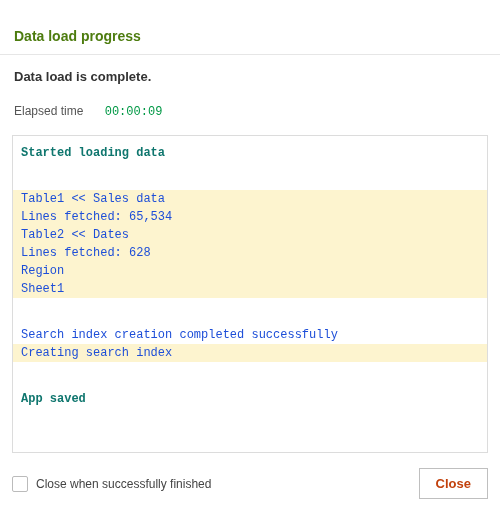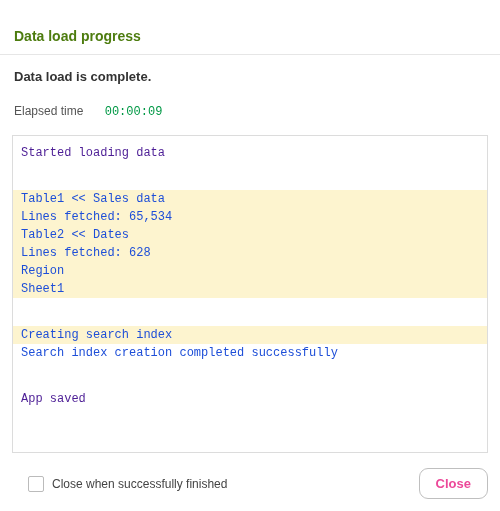--- a/index.html
+++ b/index.html
@@ -55,32 +55,32 @@
     font-family: Consolas, "Courier New", monospace;
     font-size: 12px;
     line-height: 1.5;
   }
   .log-line {
     padding: 0 8px;
     white-space: pre;
     color: #1d4ed8;
   }
   .log-line.bold {
-    font-weight: 400;
-    color: #4c1d95;
+    font-weight: 700;
+    color: #0f766e;
   }
   .log-line.hl {
     background: #fdf4cf;
   }
   .log-spacer {
     height: 14px;
   }
   .footer {
     position: absolute;
-    left: 16px; right: 0; bottom: 0;
+    left: 0; right: 0; bottom: 0;
     padding: 10px 12px 12px;
     display: flex;
     align-items: center;
     justify-content: space-between;
     background: #fff;
   }
   .chk-wrap {
     display: flex;
     align-items: center;
     gap: 8px;
@@ -90,25 +90,25 @@
   .chk {
     width: 16px;
     height: 16px;
     border: 1px solid #bbb;
     border-radius: 2px;
     background: #fff;
   }
   .btn {
     border: 1px solid #bfbfbf;
     background: #fff;
-    color: #ec4899;
+    color: #c2410c;
     font-size: 13px;
     font-weight: 600;
     padding: 7px 16px;
-    border-radius: 9px;
+    border-radius: 0;
     cursor: pointer;
   }
   
   .log-scroll::-webkit-scrollbar { width: 14px; }
   .log-scroll::-webkit-scrollbar-track { background: #f1f1f1; }
   .log-scroll::-webkit-scrollbar-thumb { background: #c7c7c7; }
 </style>
 </head>
 <body>
 
@@ -132,22 +132,22 @@
       <div class="log-spacer"></div>
       <div class="log-spacer"></div>
       <div class="log-line hl">Table1 &lt;&lt; Sales data</div>
       <div class="log-line hl">Lines fetched: 65,534</div>
       <div class="log-line hl">Table2 &lt;&lt; Dates</div>
       <div class="log-line hl">Lines fetched: 628</div>
       <div class="log-line hl">Region</div>
       <div class="log-line hl">Sheet1</div>
       <div class="log-spacer"></div>
       <div class="log-spacer"></div>
+      <div class="log-line">Search index creation completed successfully</div>
       <div class="log-line hl">Creating search index</div>
-      <div class="log-line">Search index creation completed successfully</div>
       <div class="log-spacer"></div>
       <div class="log-spacer"></div>
       <div class="log-line bold">App saved</div>
     </div>
 </div>
 
 <div class="footer">
   <label class="chk-wrap">
     <span class="chk"></span>
     <span>Close when successfully finished</span>

